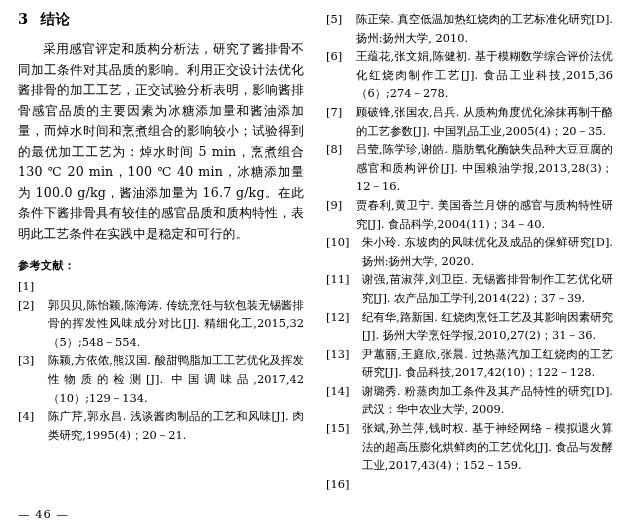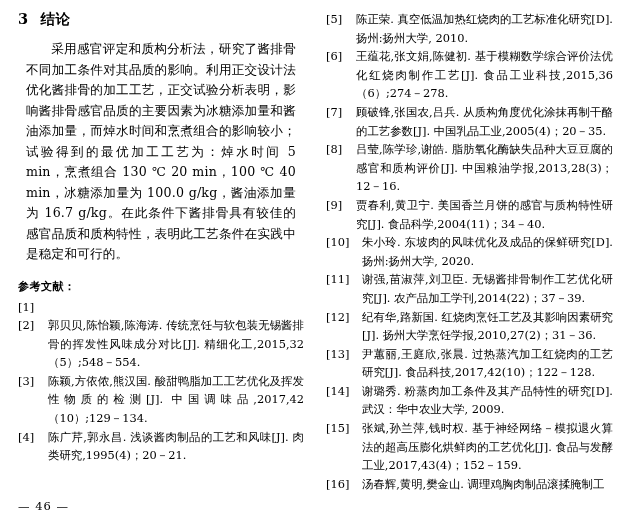--- a/index.html
+++ b/index.html
@@ -49,21 +49,21 @@
   .section-num {
     font-size: 14.5px;
     font-weight: bold;
   }
   .section-title {
     font-size: 14.5px;
     font-weight: bold;
   }
 
   p.body-text {
-    margin: 8px;
+    margin: 0;
     font-size: 12.6px;
     line-height: 20.5px;
     text-align: justify;
     text-justify: inter-ideograph;
     text-indent: 2em;
     letter-spacing: 0.2px;
   }
 
   .refs-head {
     font-size: 11px;
@@ -96,21 +96,21 @@
   .ref-text {
     flex: 1 1 auto;
     text-align: justify;
     text-justify: inter-ideograph;
     letter-spacing: 0;
   }
 
   .page-number {
     position: absolute;
     left: 18px;
-    bottom: 14px;
+    bottom: 6px;
     font-size: 11.5px;
     letter-spacing: 1px;
   }
 </style>
 </head>
 <body>
 
 <div class="page">
   <div class="columns">
 
@@ -186,21 +186,20 @@
         <li>
           <span class="ref-num wide">[14]</span>
           <span class="ref-text">谢璐秀. 粉蒸肉加工条件及其产品特性的研究[D]. 武汉：华中农业大学, 2009.</span>
         </li>
         <li>
           <span class="ref-num wide">[15]</span>
           <span class="ref-text">张斌,孙兰萍,钱时权. 基于神经网络－模拟退火算法的超高压膨化烘鲜肉的工艺优化[J]. 食品与发酵工业,2017,43(4)；152－159.</span>
         </li>
         <li>
           <span class="ref-num wide">[16]</span>
-          <span class="ref-text">汤春辉,黄明,樊金山. 调理鸡胸肉制品滚揉腌制工</span>
         </li>
       </ul>
     </div>
 
   </div>
 
   <div class="page-number">— 46 —</div>
 </div>
 
 </body></html>

